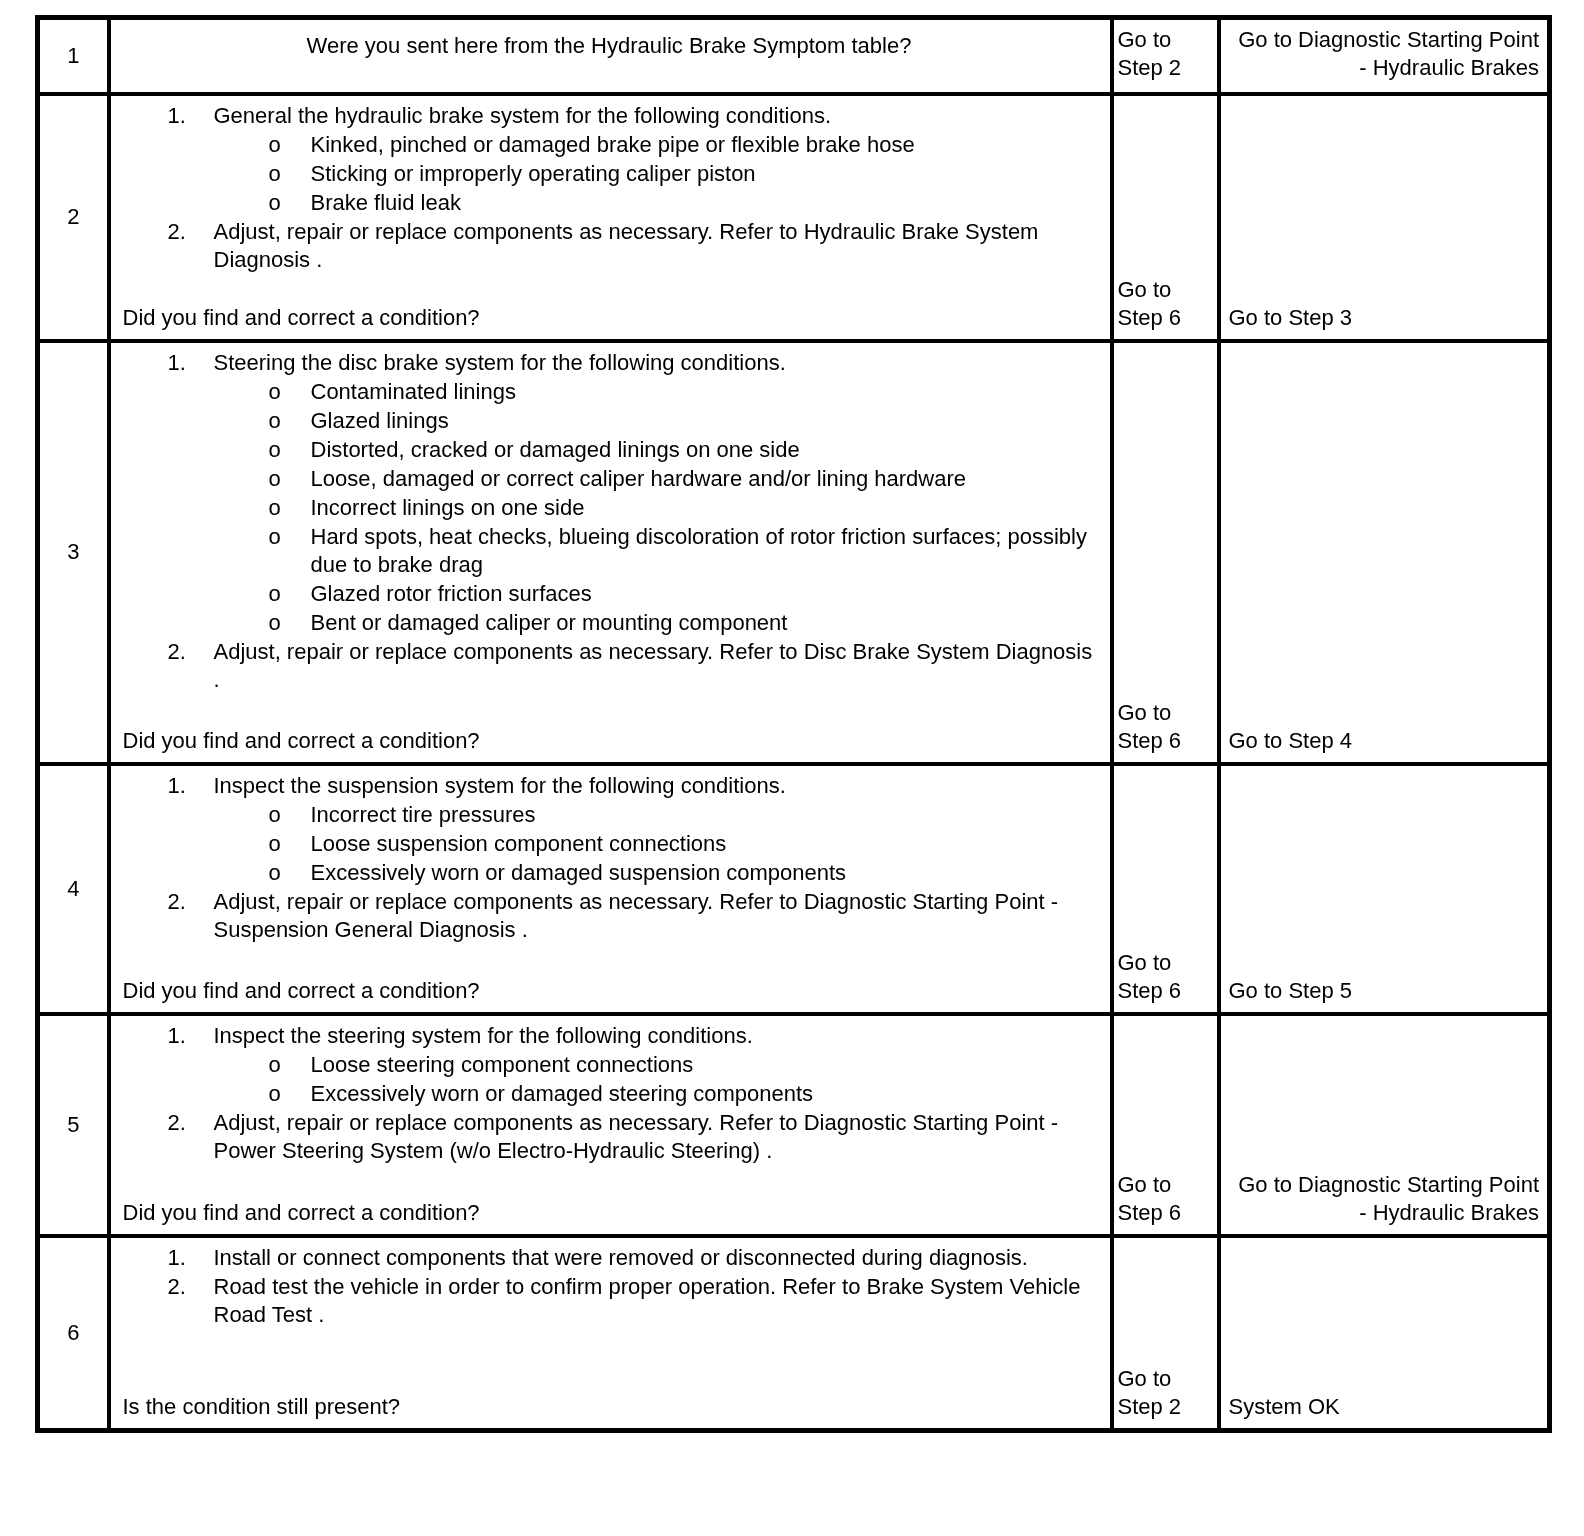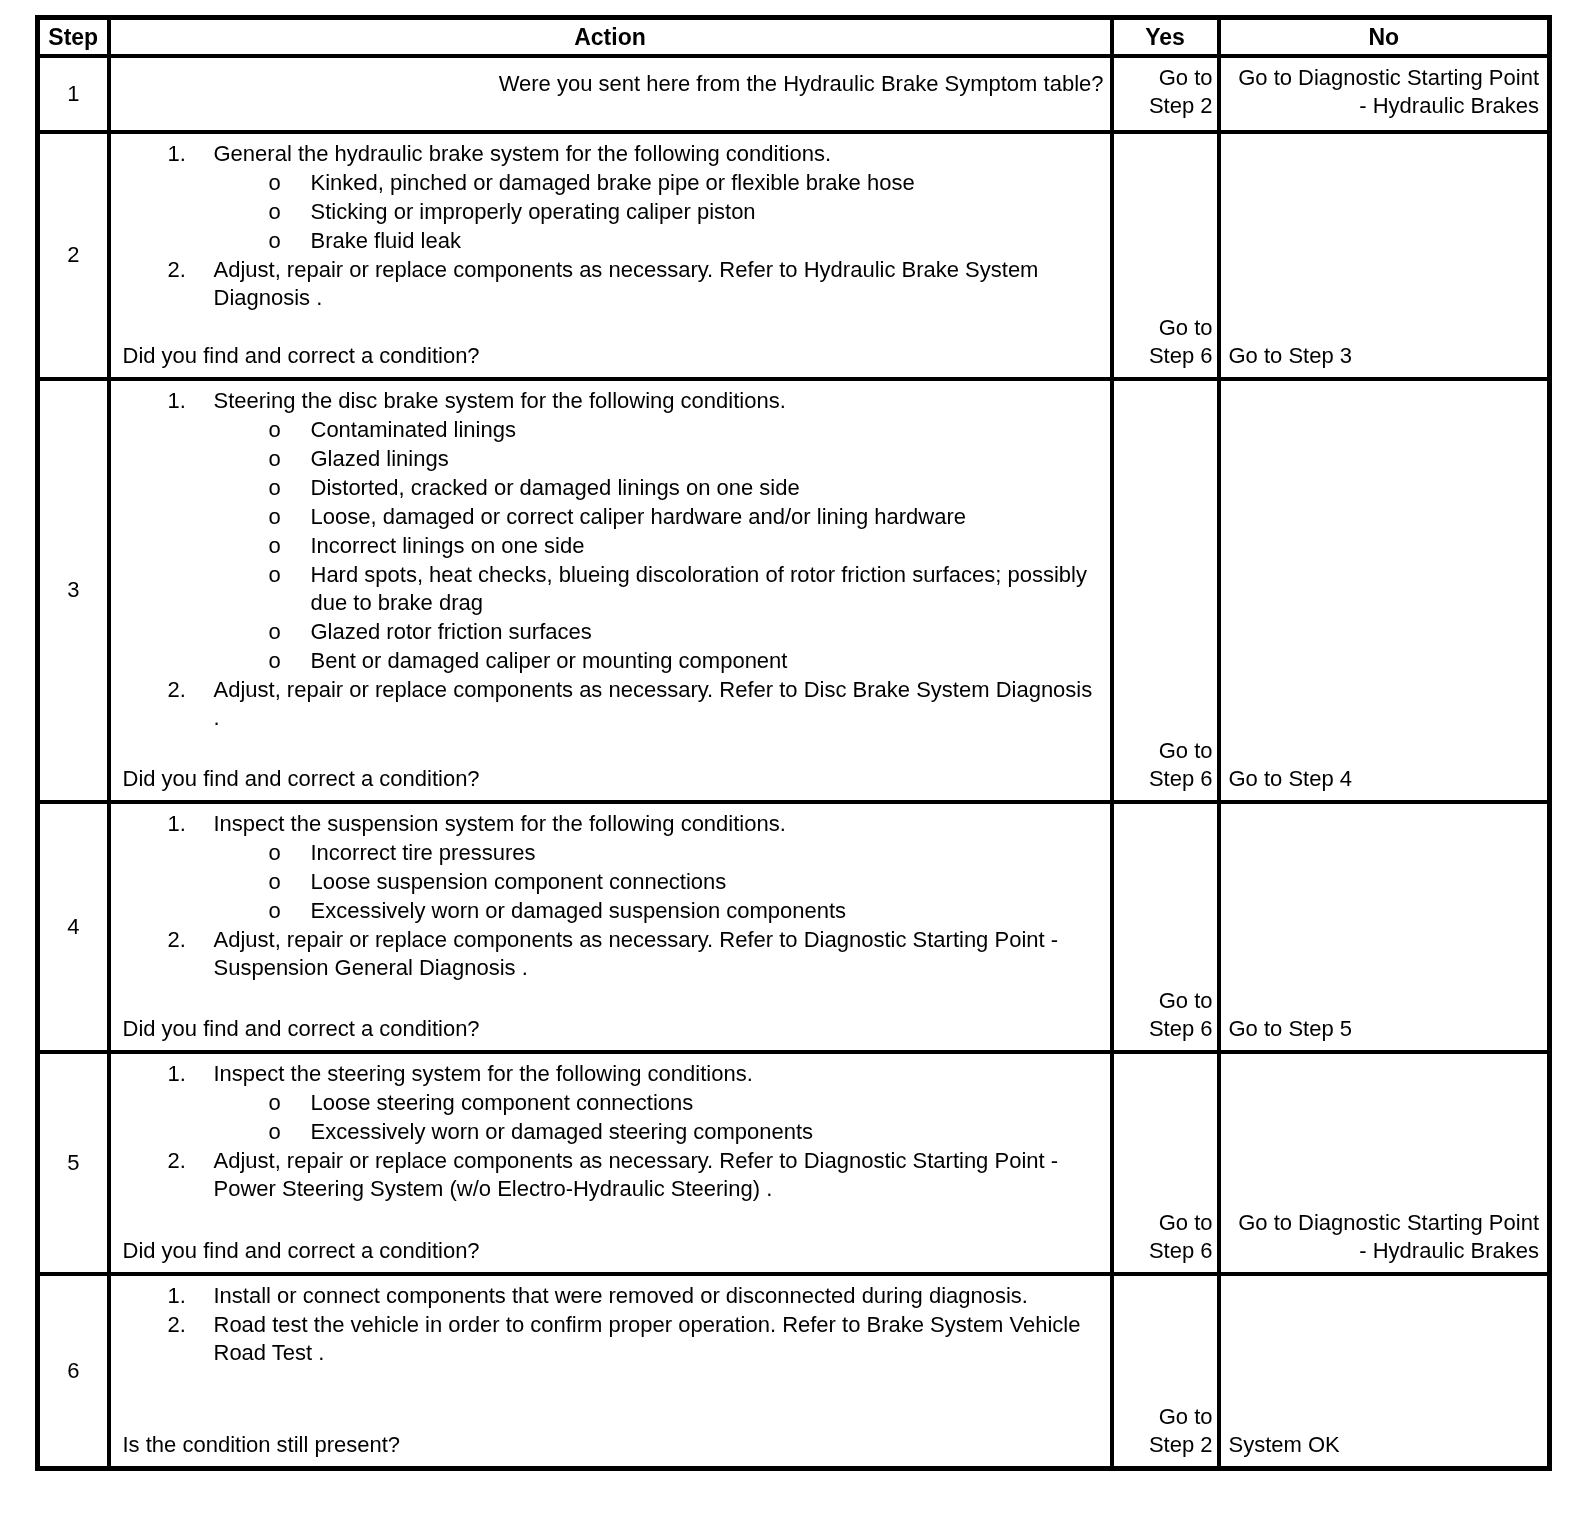--- a/index.html
+++ b/index.html
@@ -25,50 +25,44 @@
   tr.def-row   { height:38px; }
   td.def-cell  { vertical-align:middle; text-align:left; padding:2px 5px; }
   tr.r1 { height:76px; }
   tr.r2 { height:247px; }
   tr.r3 { height:423px; }
   tr.r4 { height:250px; }
   tr.r5 { height:222px; }
   tr.r6 { height:195px; }
   td.step-cell { text-align:center; vertical-align:middle; padding:0; }
   td.action-cell { vertical-align:top; position:relative; padding:5px 10px 42px 2px; }
-  td.action-simple { vertical-align:top; text-align:right; padding:12px 6px 4px 4px; }
+  td.action-simple { vertical-align:top; text-align:center; padding:12px 6px 4px 4px; }
   .num-item    { position:relative; padding-left:101px; margin-top:1px; }
   .num-marker  { position:absolute; left:55px; }
   .bullet-item { position:relative; padding-left:198px; margin-top:1px; }
   .bullet-marker { position:absolute; left:156px; }
   .question { position:absolute; left:12px; bottom:7px; right:8px; text-align:left; }
-  td.yes-cell { vertical-align:bottom; text-align:right; padding:4px 4px 7px; }
+  td.yes-cell { vertical-align:bottom; text-align:left; padding:4px 4px 7px; }
   td.no-cell  { vertical-align:bottom; text-align:left; padding:4px 8px 7px; }
   td.v-mid  { vertical-align:middle; }
   td.t-left { text-align:right; }
 </style>
 </head>
 <body>
 
 <div class="page">
 <table class="diag">
   <colgroup>
     <col style="width:71px">
         <col style="width:1003px">
         <col style="width:107px">
         <col style="width:331px">
   </colgroup>
 
   <tbody>
-        <tr class="hdr-row">
-    <th class="hdr">Step</th>
-    <th class="hdr">Action</th>
-    <th class="hdr">Yes</th>
-    <th class="hdr">No</th>
-  </tr>
 
 
   <tr class="r1">
     <td class="step-cell">1</td>
     <td class="action-simple">Were you sent here from the Hydraulic Brake Symptom table?</td>
     <td class="yes-cell v-mid">Go to Step 2</td>
     <td class="no-cell v-mid t-left">Go to Diagnostic Starting Point - Hydraulic Brakes</td>
   </tr>
 
   <tr class="r2">

